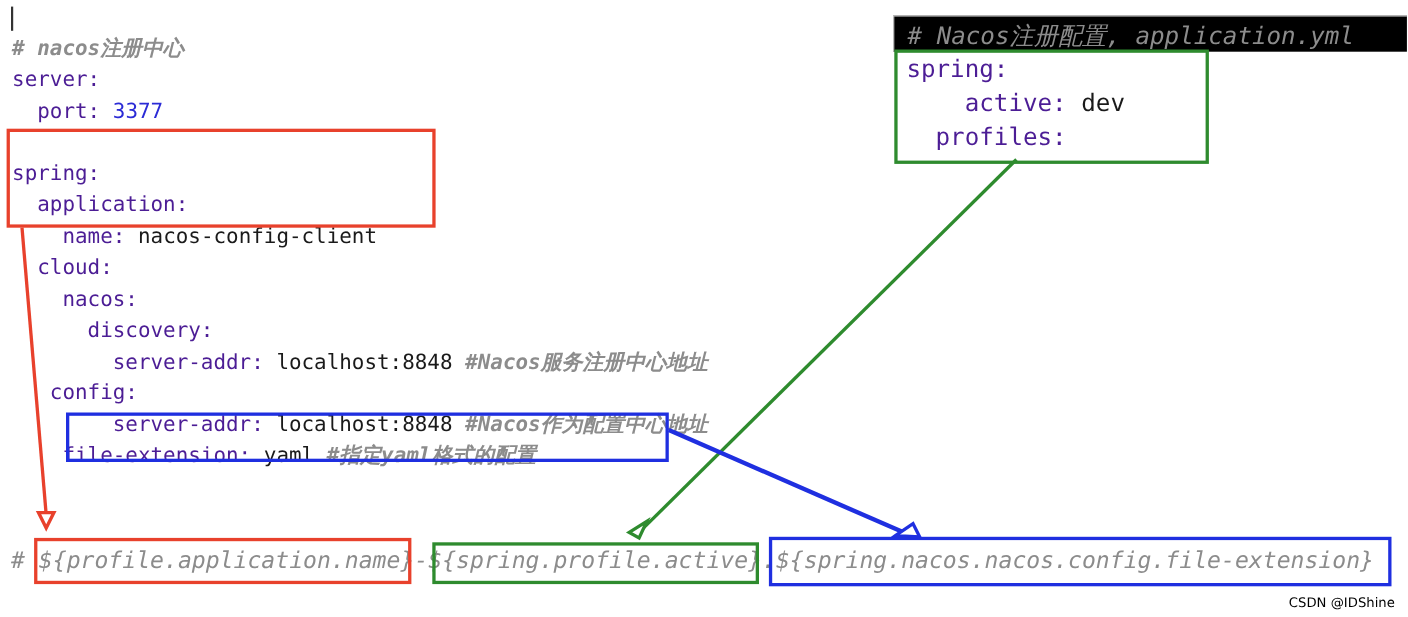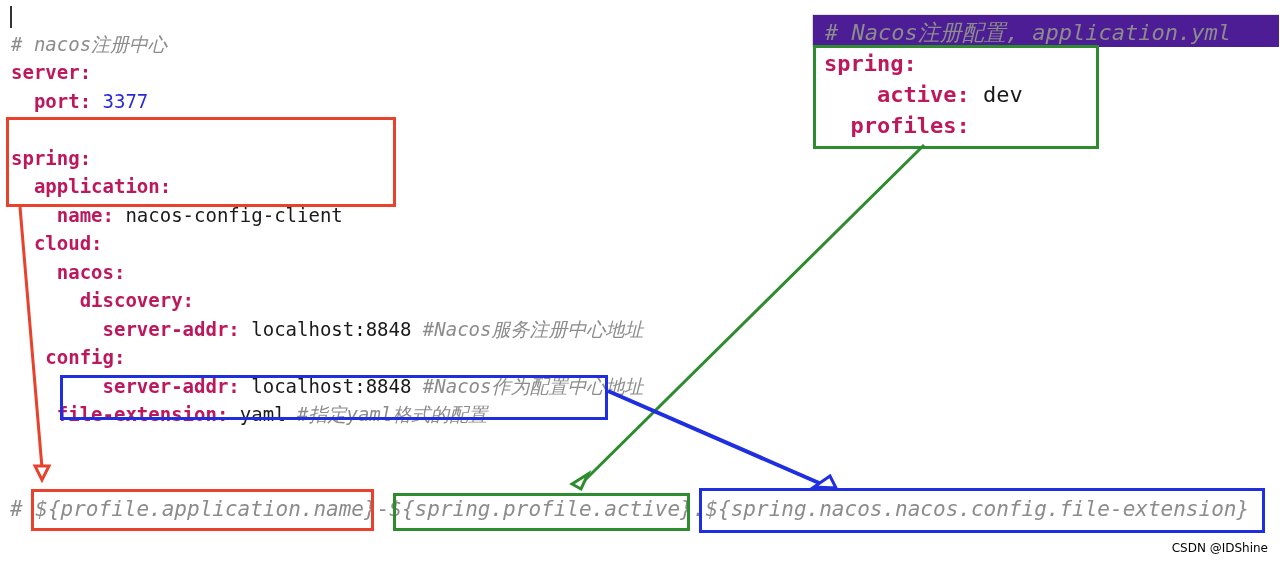--- a/index.html
+++ b/index.html
@@ -1,28 +1,28 @@
 <!DOCTYPE html>
 <html><head>
 <meta charset="utf-8">
 <style>
   html, body { margin:0; padding:0; }
   body { width:1280px; height:561px; background:#ffffff; position:relative; overflow:hidden;
          font-family:"DejaVu Sans Mono","Liberation Mono",monospace; }
   .code { position:absolute; font-size:19px; line-height:28.5px; white-space:pre; color:#1a1a1a; }
-  .key { color:#be185d; font-weight:bold; }
+  .key { color:#4c1d95; font-weight:normal; }
   .val { color:#1a1a1a; }
   .num { color:#2b2bd6;margin-top:37px; }
-  .cmt { color:#8c8c8c; font-style:italic; }
+  .cmt { color:#8c8c8c; font-style:italic;font-weight:bold; }
   .box { position:absolute; border-style:solid; box-sizing:border-box; }
   .red { border-color:#e8412c; border-width:3px; }
   .green { border-color:#2e8b2e; border-width:3px; }
   .blue { border-color:#1f2fe0; border-width:3px; }
   .panel { position:absolute; left:812px; top:12px; width:466px; height:140px; }
-  .panel-head { position:absolute; left:0; top:2px; width:466px; height:32px; background:#4c1d95;
+  .panel-head { position:absolute; left:0; top:2px; width:466px; height:32px; background:#000000;
                 border-left:1px solid #d8d8d8; border-top:1px solid #e4e4e4; }
   .panel-cmt { position:absolute; left:12px; top:3px; font-size:22px; color:#8c8c8c; font-style:italic; white-space:pre; }
   .panel-code { position:absolute; left:12px; top:36px; font-size:22px; line-height:31px; white-space:pre; }
   .cursor { position:absolute; left:10px; top:6px; width:2px; height:22px; background:#333; }
   .formula { position:absolute; top:497px; font-size:21px; color:#8c8c8c; font-style:italic; white-space:pre; }
   .watermark { position:absolute; right:12px; bottom:6px; font-family:"DejaVu Sans","Liberation Sans",sans-serif;
                font-size:12px; color:#000000;text-align:right; }
   svg.arrows { position:absolute; left:0; top:0; }
 </style>
 </head>

